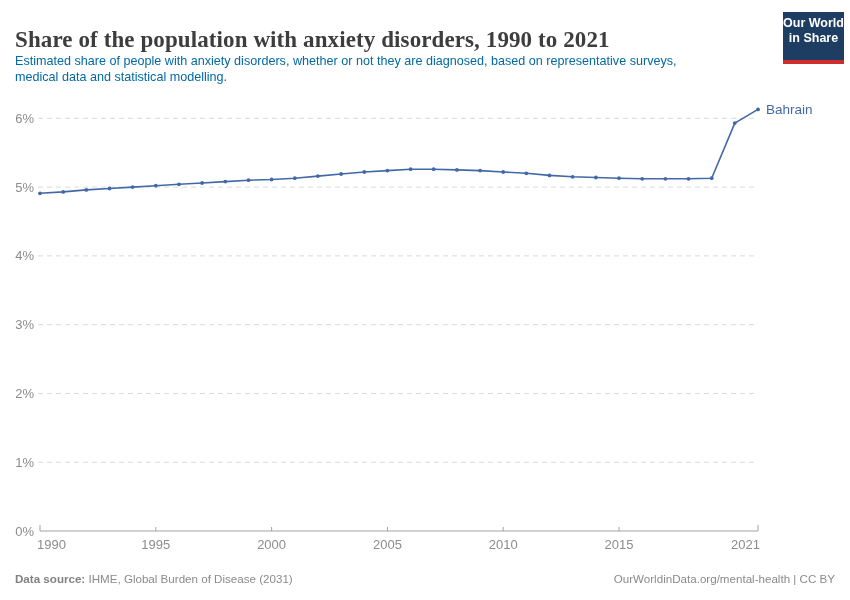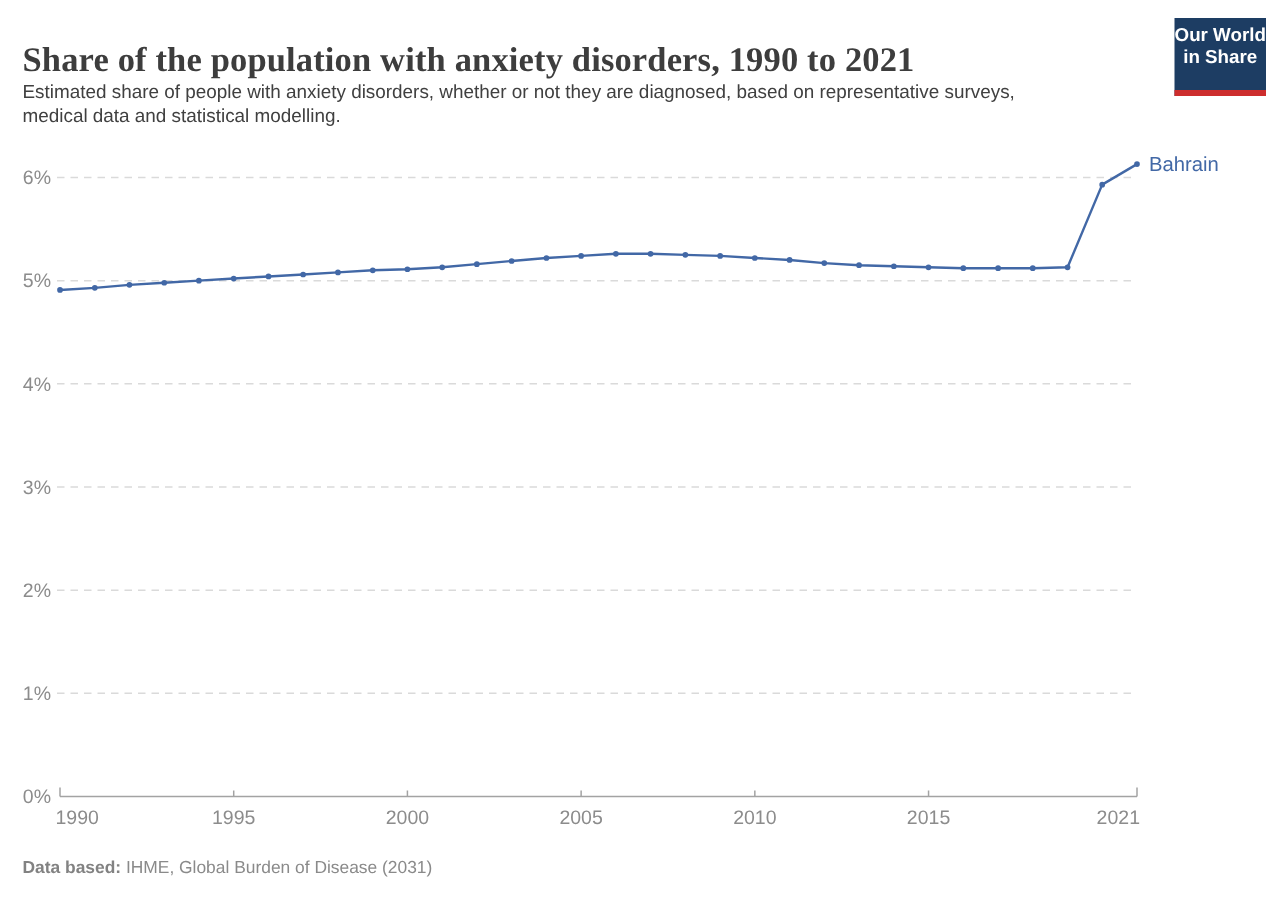--- a/index.html
+++ b/index.html
@@ -7,21 +7,21 @@
   body { font-family:"Liberation Sans", sans-serif; position:relative; }
 
   .page-title {
     position:absolute; left:15px; top:14px;
     font-family:"Liberation Serif", "DejaVu Serif", serif;
     font-weight:700; font-size:23px; color:#3d3d3d;
     letter-spacing:0.1px; white-space:nowrap;margin-top:13px;
   }
   .subtitle {
     position:absolute; left:15px; top:53px; width:705px;
-    font-size:12.6px; line-height:1.3; color:#404040;
+    font-size:12.6px; line-height:1.3; color:#0369a1;
   }
   .owid-logo {
     position:absolute; top:12px; right:6px; width:61px;
     background:#1d3d63; border-bottom:4px solid #cd2d2d;
     color:#ffffff; text-align:center; padding:4px 0 14px 0;
     font-size:12.5px; font-weight:700; line-height:1.18;
     cursor:pointer;
   }
   .chart-svg { position:absolute; left:0; top:0; }
   .footer {
@@ -104,15 +104,16 @@
     <circle cx="665.4" cy="178.8" r="1.9" fill="#4268a6"></circle>
     <circle cx="688.5" cy="178.8" r="1.9" fill="#4268a6"></circle>
     <circle cx="711.7" cy="178.2" r="1.9" fill="#4268a6"></circle>
     <circle cx="734.8" cy="123.1" r="1.9" fill="#4268a6"></circle>
     <circle cx="758.0" cy="109.4" r="1.9" fill="#4268a6"></circle>
     <text x="766" y="113.8786" text-anchor="start" font-size="13.5" fill="#4268a6" font-family="&quot;Liberation Sans&quot;, sans-serif">Bahrain</text>
   </svg>
 
 <div class="footer">
   <div>
-    <span class="ds-label">Data based:</span><span> IHME, Global Burden of Disease (2031)</span>
+    <span class="ds-label">Data source:</span><span> IHME, Global Burden of Disease (2031)</span>
   </div>
+  <div class="attribution">OurWorldinData.org/mental-health | CC BY</div>
 </div>
 
 </body></html>

